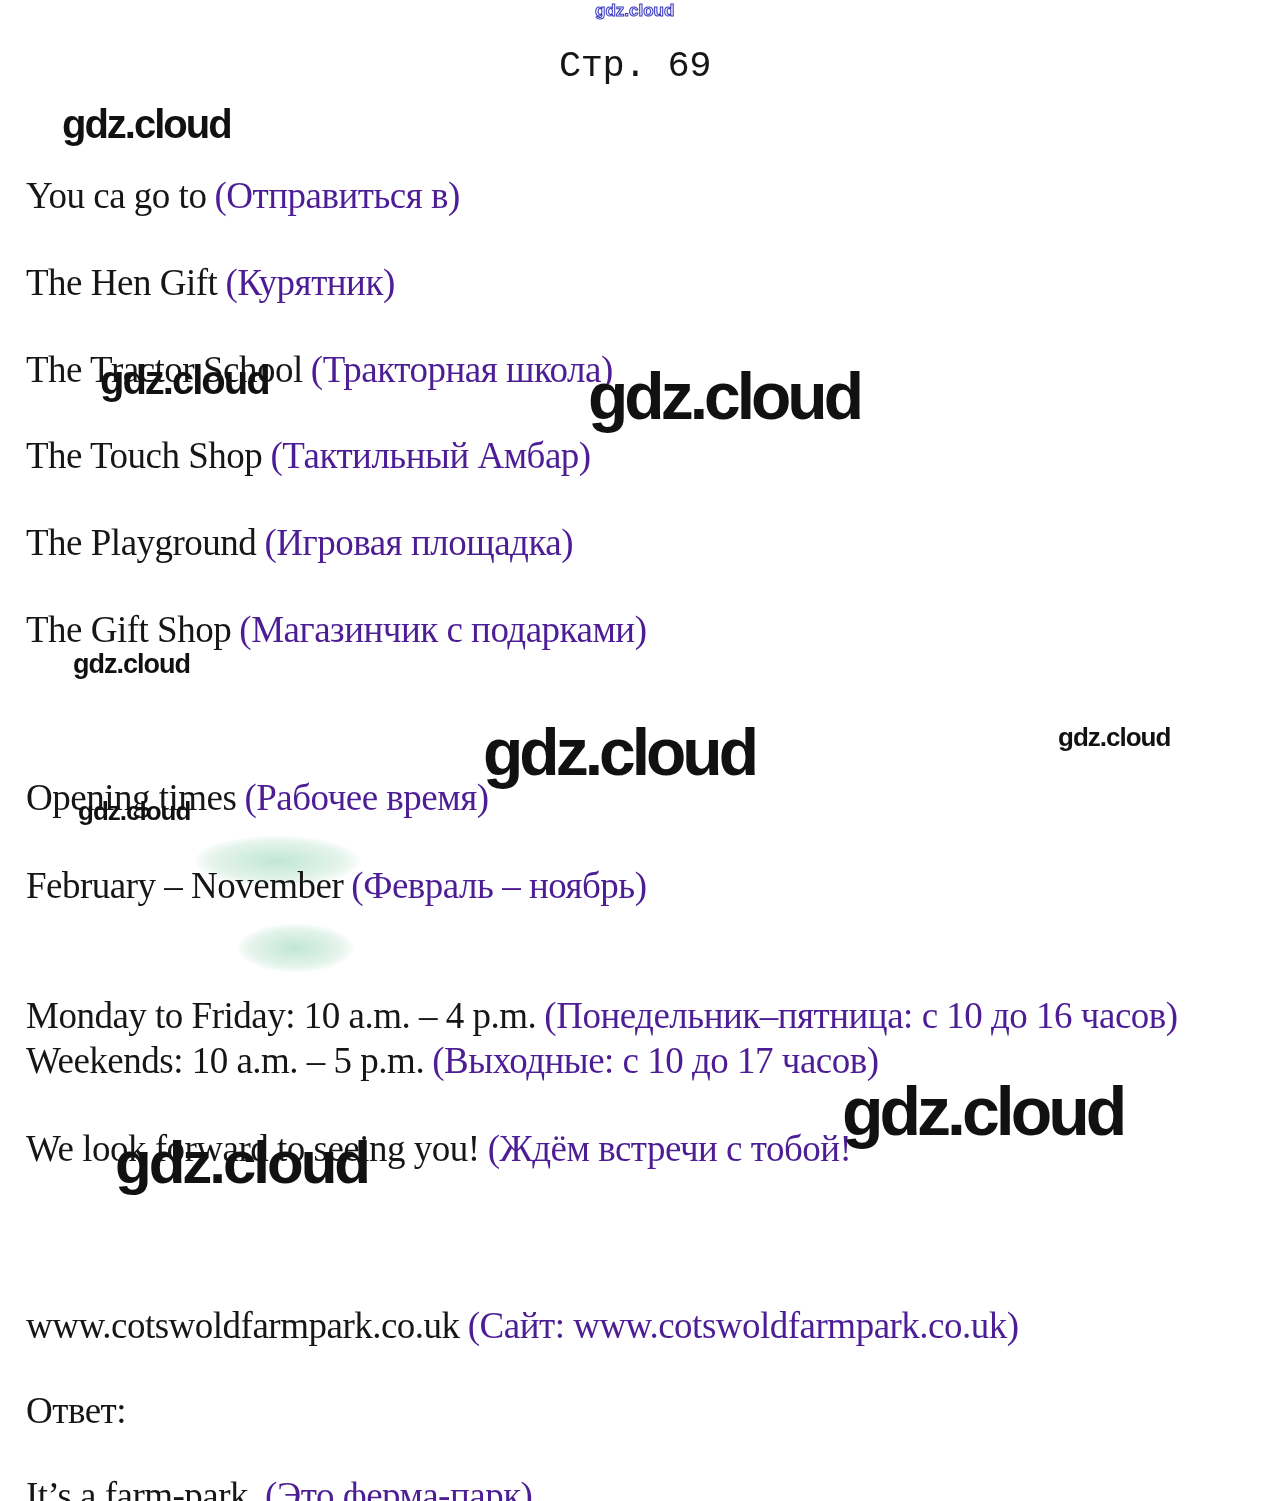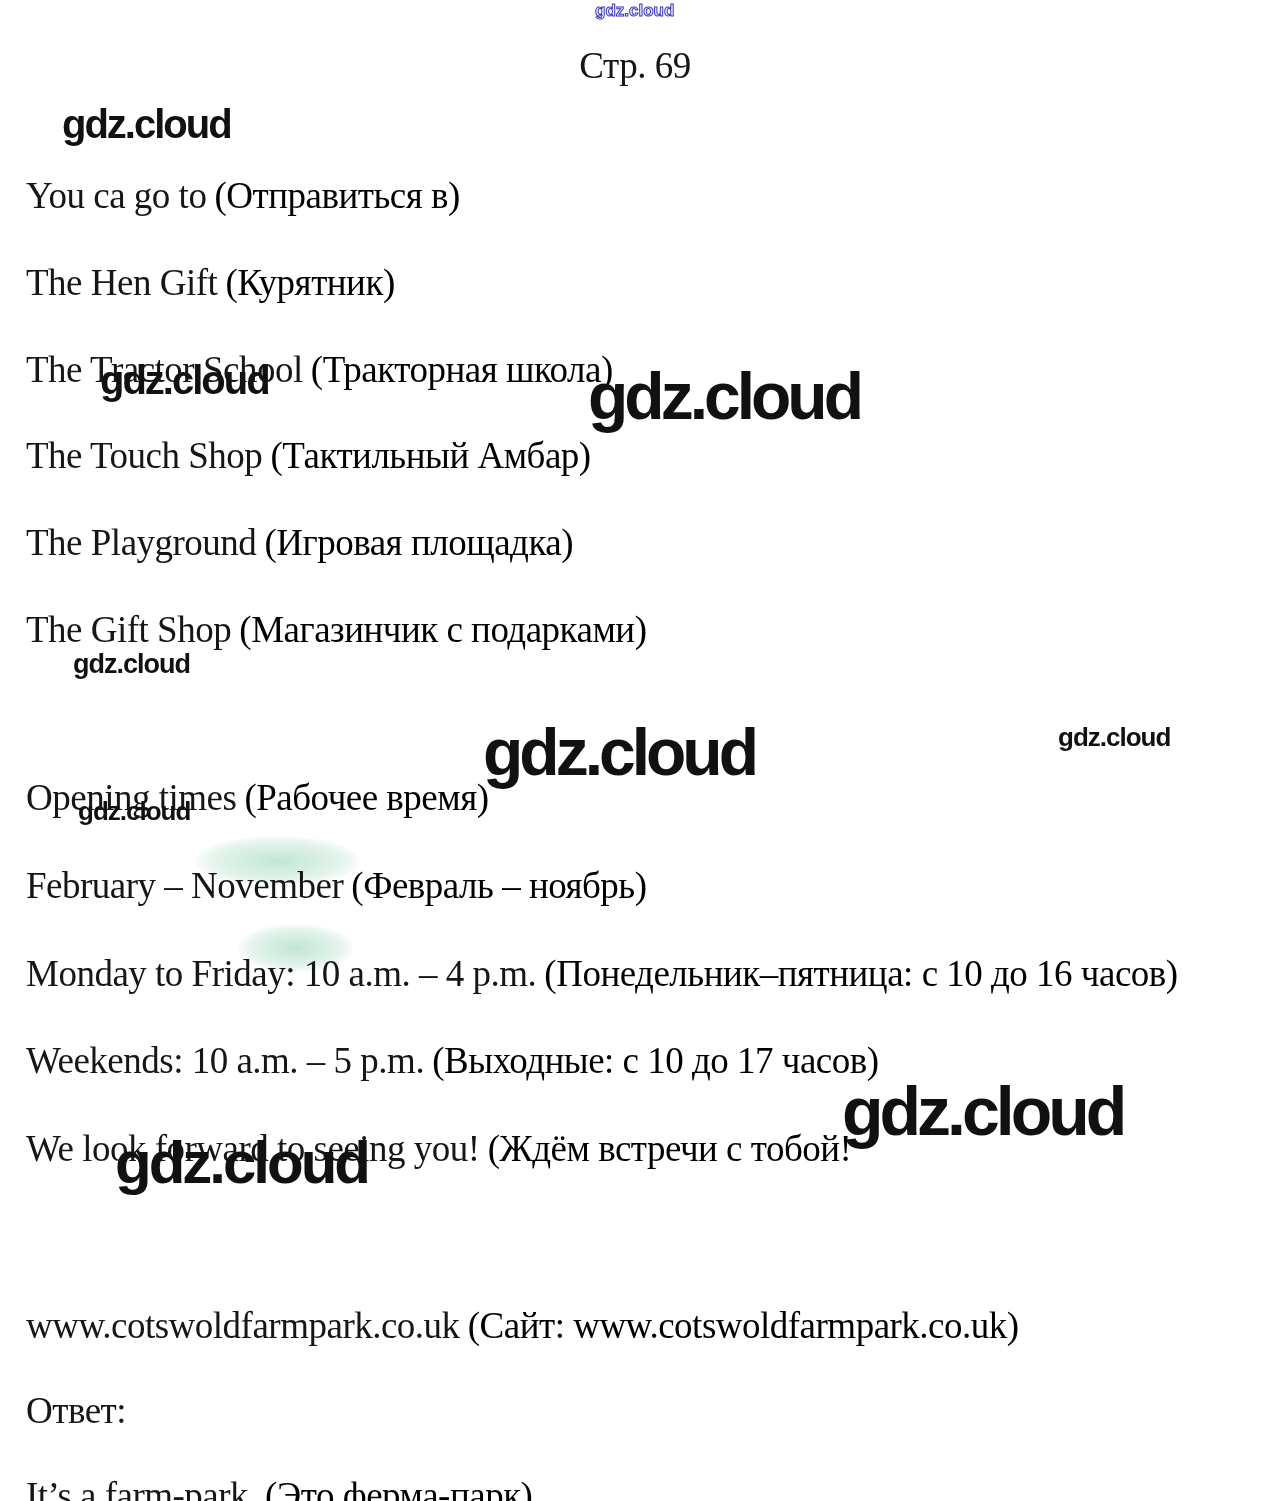--- a/index.html
+++ b/index.html
@@ -19,32 +19,33 @@
   .page-title {
     position: absolute;
     top: 44px;
     left: 0;
     width: 100%;
     text-align: center;
     font-size: 37px;
     letter-spacing: -0.5px;
     line-height: 44px;
     z-index: 1;
+    font-family: Liberation Mono, monospace;
   }
   .line {
     position: absolute;
     left: 26px;
     font-size: 37px;
     letter-spacing: -0.5px;
     line-height: 44px;
     white-space: nowrap;
     z-index: 1;
   }
   .line .ru {
-    color: #000000;
+    color: #4c1d95;
     margin-left: 0.22em;
   }
   .bold { font-weight: normal; }
   
   .wm {
     position: absolute;
     font-family: "Liberation Sans", sans-serif;
     font-weight: bold;
     color: #111111;
     line-height: 1;
@@ -112,21 +113,21 @@
   <div class="wm wm-s wm-d">gdz.cloud</div>
 
   <p class="line" style="top:739px"><span class="en">Opening times</span><span class="ru">(Рабочее время)</span></p>
 
   <div class="wm wm-big wm-e">gdz.cloud</div>
   <div class="wm wm-s wm-f">gdz.cloud</div>
   <div class="wm wm-s wm-g">gdz.cloud</div>
 
   <p class="line" style="top:827px"><span class="en">February – November</span><span class="ru">(Февраль – ноябрь)</span></p>
 
-  <p class="line" style="top:915px"><span class="en">Monday to Friday: 10 a.m. – 4 p.m.</span><span class="ru">(Понедельник–пятница: с 10 до 16 часов)</span></p>
+  <p class="line" style="top:957px"><span class="en">Monday to Friday: 10 a.m. – 4 p.m.</span><span class="ru">(Понедельник–пятница: с 10 до 16 часов)</span></p>
 
   <p class="line" style="top:1002px"><span class="en">Weekends: 10 a.m. – 5 p.m.</span><span class="ru">(Выходные: с 10 до 17 часов)</span></p>
 
   <p class="line" style="top:1090px"><span class="en">We look forward to seeing you!</span><span class="ru">(Ждём встречи с тобой!</span></p>
 
   <div class="wm wm-big wm-h">gdz.cloud</div>
   <div class="wm wm-big wm-i">gdz.cloud</div>
 
 
   <p class="line" style="top:1267px"><span class="en">www.cotswoldfarmpark.co.uk</span><span class="ru">(Сайт: www.cotswoldfarmpark.co.uk)</span></p>

